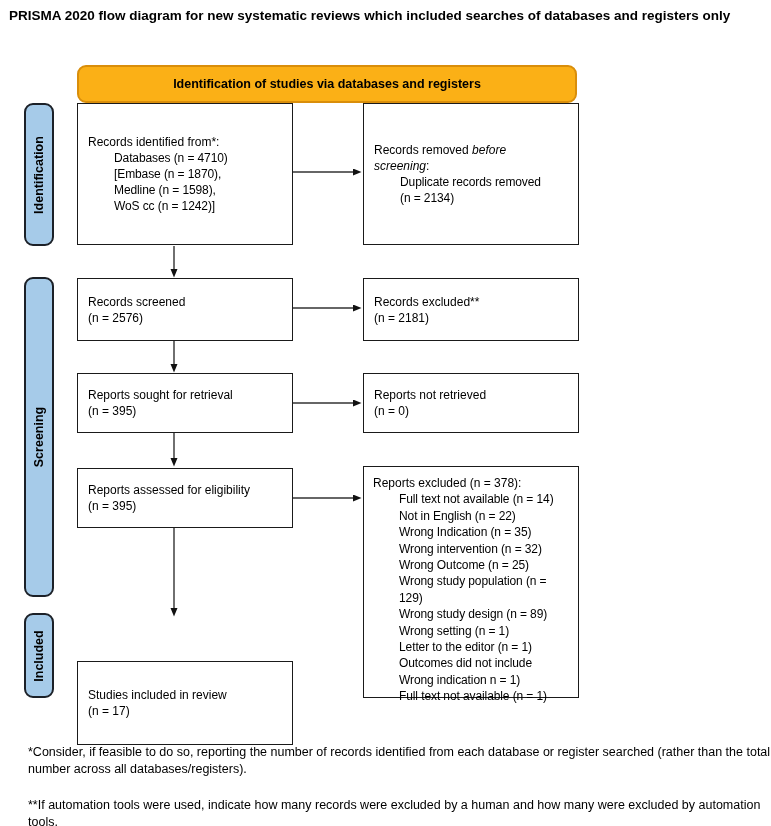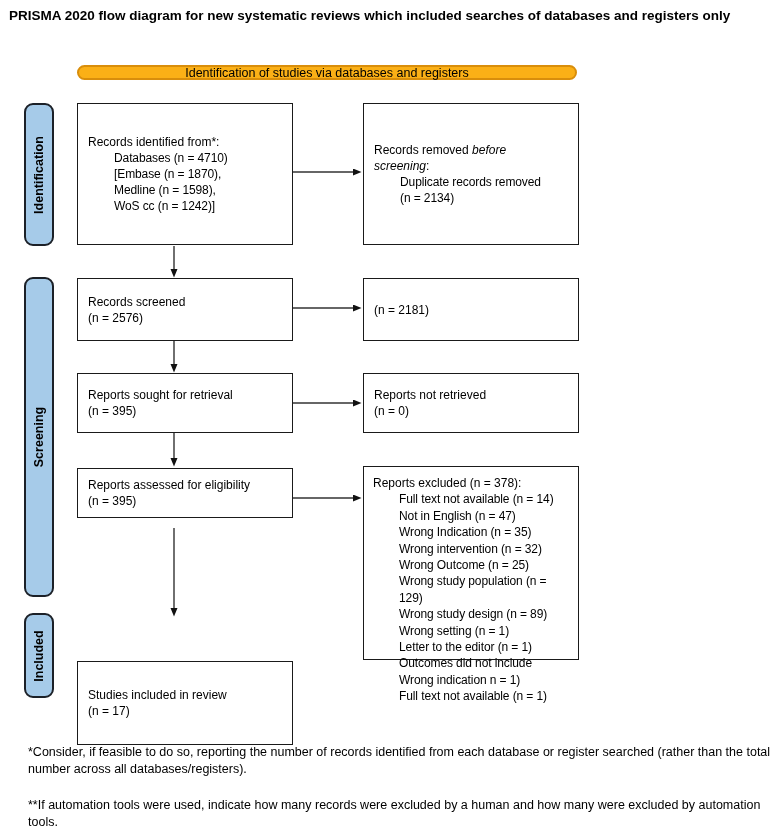--- a/index.html
+++ b/index.html
@@ -16,27 +16,27 @@
   .page-title {
     position: absolute;
     left: 9px; top: 8px;
     font-size: 13.5px;
     font-weight: bold;
     white-space: nowrap;
   }
   .banner {
     position: absolute;
     left: 77px; top: 65px;
-    width: 500px; height: 15px;
+    width: 500px; height: 38px;
     background: var(--banner_fill, #FBB016);
     border: 2px solid var(--banner_border, #D98E0B);
     border-radius: 9px;
     box-sizing: border-box;
     display: flex; align-items: center; justify-content: center;
-    font-size: 12.5px; font-weight: normal;
+    font-size: 12.5px; font-weight: bold;
   }
   .stage {
     position: absolute;
     left: 24px; width: 30px;
     background: var(--stage_fill, #A6CBE9);
     border: 2px solid var(--stage_border, #1C2128);
     border-radius: 9px;
     box-sizing: border-box;
     display: flex; align-items: center; justify-content: center;
   }
@@ -59,22 +59,22 @@
   }
   .col-left  { left: 77px;  width: 216px; }
   .col-right { left: 363px; width: 216px; }
   .v-center {
     display: flex; flex-direction: column; justify-content: center;
     padding: 4px 6px 4px 10px;
   }
   .row1 { top: 103px; height: 142px; }
   .row2 { top: 278px; height: 63px; }
   .row3 { top: 373px; height: 60px; }
-  .row4 { top: 468px; height: 50px; }
-  .row4r { top: 466px; height: 194px; padding: 8px 4px 0 9px; line-height: 16.4px; }
+  .row4 { top: 468px; height: 60px; }
+  .row4r { top: 466px; height: 232px; padding: 8px 4px 0 9px; line-height: 16.4px; }
   .row5 { top: 618px; height: 84px; margin-top: 43px; }
   .indent { padding-left: 26px; white-space: nowrap; letter-spacing: -0.1px; }
   .wrap-narrow { max-width: 162px; }
   .arrows {
     position: absolute; left: 0; top: 0;
     pointer-events: none;
   }
   .footnote {
     position: absolute;
     left: 8px; width: 752px;
@@ -122,41 +122,42 @@
         <div class="indent">Duplicate records removed</div>
         <div class="indent">(n = 2134)</div>
       </div>
   </div>
 
   <div class="fbox col-left row2 v-center">
     <div>Records screened</div>
     <div>(n = 2576)</div>
   </div>
   <div class="fbox col-right row2 v-center">
+    <div>Records excluded**</div>
     <div>(n = 2181)</div>
   </div>
 
   <div class="fbox col-left row3 v-center">
     <div>Reports sought for retrieval</div>
     <div>(n = 395)</div>
   </div>
   <div class="fbox col-right row3 v-center">
     <div>Reports not retrieved</div>
     <div>(n = 0)</div>
   </div>
 
   <div class="fbox col-left row4 v-center">
     <div>Reports assessed for eligibility</div>
     <div>(n = 395)</div>
   </div>
   <div class="fbox col-right row4r">
     <div>Reports excluded (n = 378):</div>
     <div>
         <div class="indent">Full text not available (n = 14)</div>
-        <div class="indent">Not in English (n = 47)</div>
+        <div class="indent">Not in English (n = 22)</div>
         <div class="indent">Wrong Indication (n = 35)</div>
         <div class="indent">Wrong intervention (n = 32)</div>
         <div class="indent">Wrong Outcome (n = 25)</div>
         <div class="indent">Wrong study population (n =</div>
         <div class="indent">129)</div>
         <div class="indent">Wrong study design (n = 89)</div>
         <div class="indent">Wrong setting (n = 1)</div>
         <div class="indent">Letter to the editor (n = 1)</div>
         <div class="indent">Outcomes did not include</div>
         <div class="indent">Wrong indication n = 1)</div>

